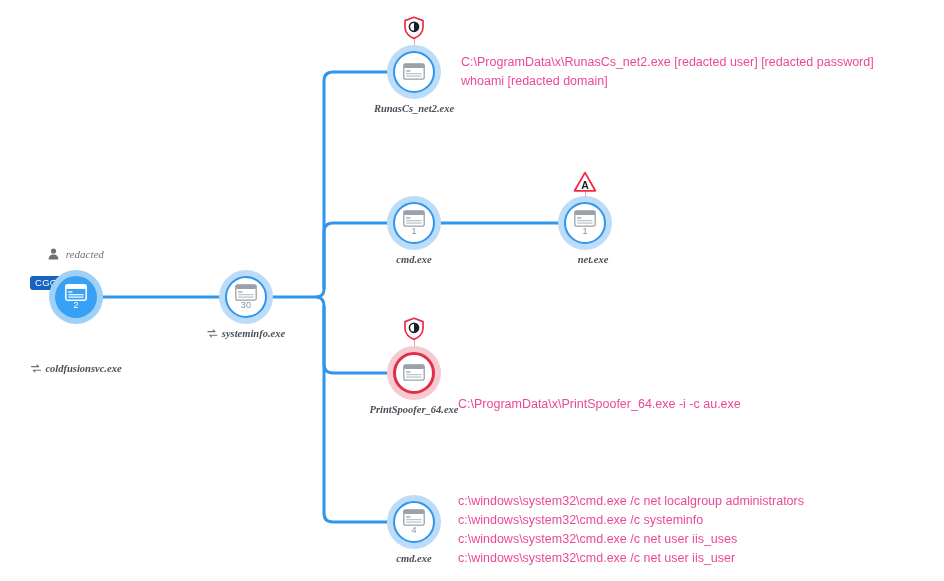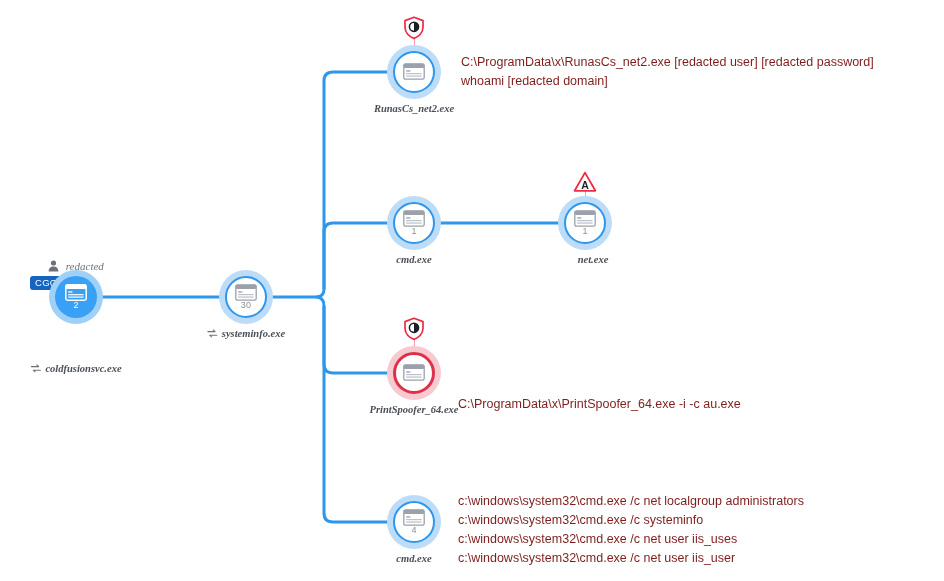--- a/index.html
+++ b/index.html
@@ -153,21 +153,21 @@
     top: -22px;
     width: 22px;
     height: 24px;
   }
 
   
   .cmd-block {
     position: absolute;
     font-family: "Liberation Sans", sans-serif;
     font-size: 12.5px;
-    color: #7f1d1d;
+    color: #ec4899;
     line-height: 19px;
     white-space: nowrap;
   }
   .cmd-block div { white-space: nowrap; }
 </style>
 </head>
 <body>
 
 <div id="canvas">
 
@@ -194,21 +194,21 @@
                L 389 373"></path>
       <path d="M 324 306
                L 324 513
                Q 324 522 333 522
                L 391 522"></path>
 
       <path d="M 437 223 L 563 223"></path>
     </g>
   </svg>
 
-  <div class="user-tag" style="left:48px; top:260px;">
+  <div class="user-tag" style="left:48px; top:248px;">
     <span class="person">
       <svg width="11" height="12" viewBox="0 0 11 12" xmlns="http://www.w3.org/2000/svg">
         <circle cx="5.5" cy="3" r="2.6" fill="#6c7179"></circle>
         <path d="M0.6 11.4 C0.9 7.9 3.0 6.6 5.5 6.6 C8.0 6.6 10.1 7.9 10.4 11.4 Z" fill="#6c7179"></path>
       </svg>
     </span>
     <span>redacted</span>
   </div>
 
   <div class="cgo-pill" style="left:30px; top:276px;">CGO</div>

